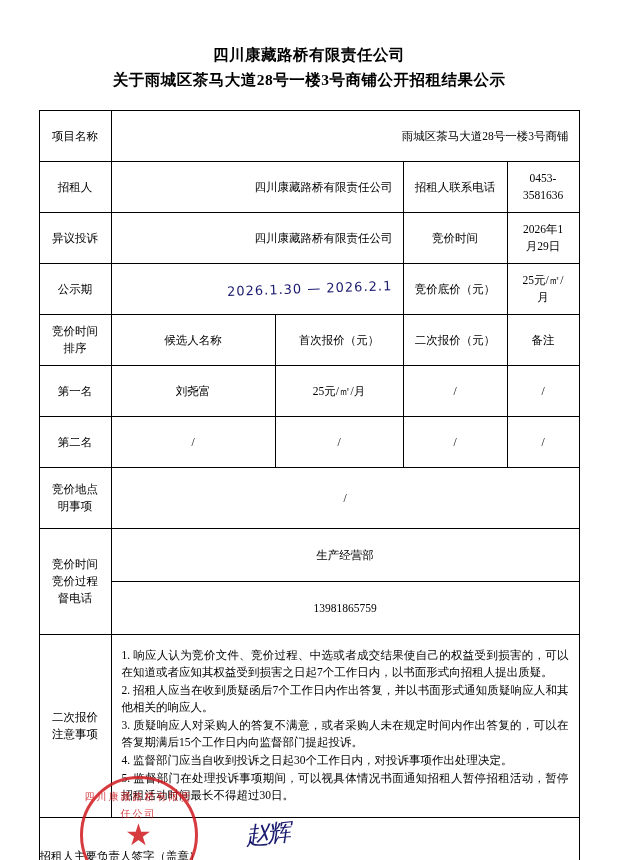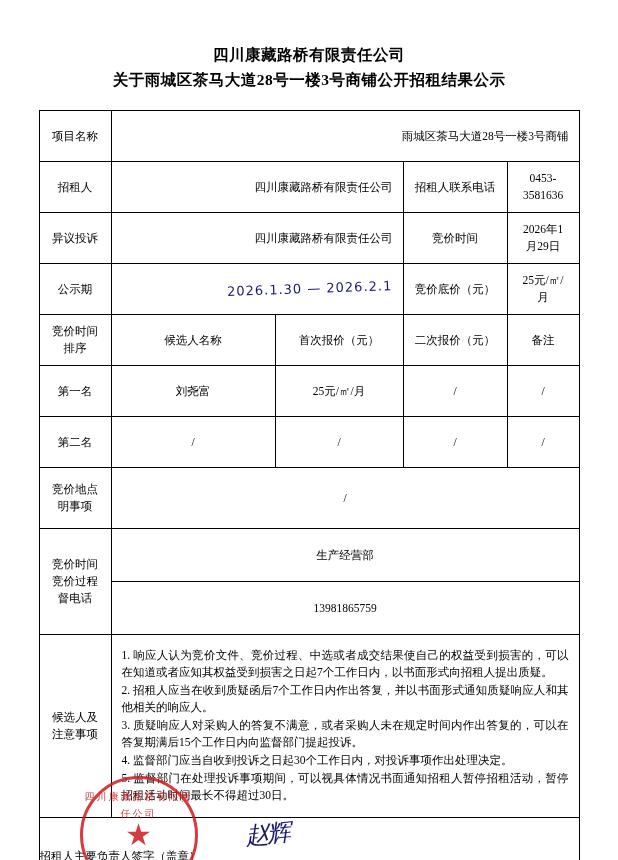--- a/index.html
+++ b/index.html
@@ -215,21 +215,21 @@
           <div>竞价过程</div>
           <div>督电话</div>
         </td>
         <td class="val-center" colspan="4" style="height:40px">生产经营部</td>
       </tr>
       <tr>
         <td class="val-center" colspan="4" style="height:40px">13981865759</td>
       </tr>
       <tr>
         <td class="label-cell" style="height:170px">
-          <div>候选人及</div>
+          <div>二次报价</div>
           <div>注意事项</div>
         </td>
         <td class="notes-cell" colspan="4">
           <p>1. 响应人认为竞价文件、竞价过程、中选或者成交结果使自己的权益受到损害的，可以在知道或者应知其权益受到损害之日起7个工作日内，以书面形式向招租人提出质疑。</p>
           <p>2. 招租人应当在收到质疑函后7个工作日内作出答复，并以书面形式通知质疑响应人和其他相关的响应人。</p>
           <p>3. 质疑响应人对采购人的答复不满意，或者采购人未在规定时间内作出答复的，可以在答复期满后15个工作日内向监督部门提起投诉。</p>
           <p>4. 监督部门应当自收到投诉之日起30个工作日内，对投诉事项作出处理决定。</p>
           <p>5. 监督部门在处理投诉事项期间，可以视具体情况书面通知招租人暂停招租活动，暂停招租活动时间最长不得超过30日。</p>
         </td>
       </tr>

